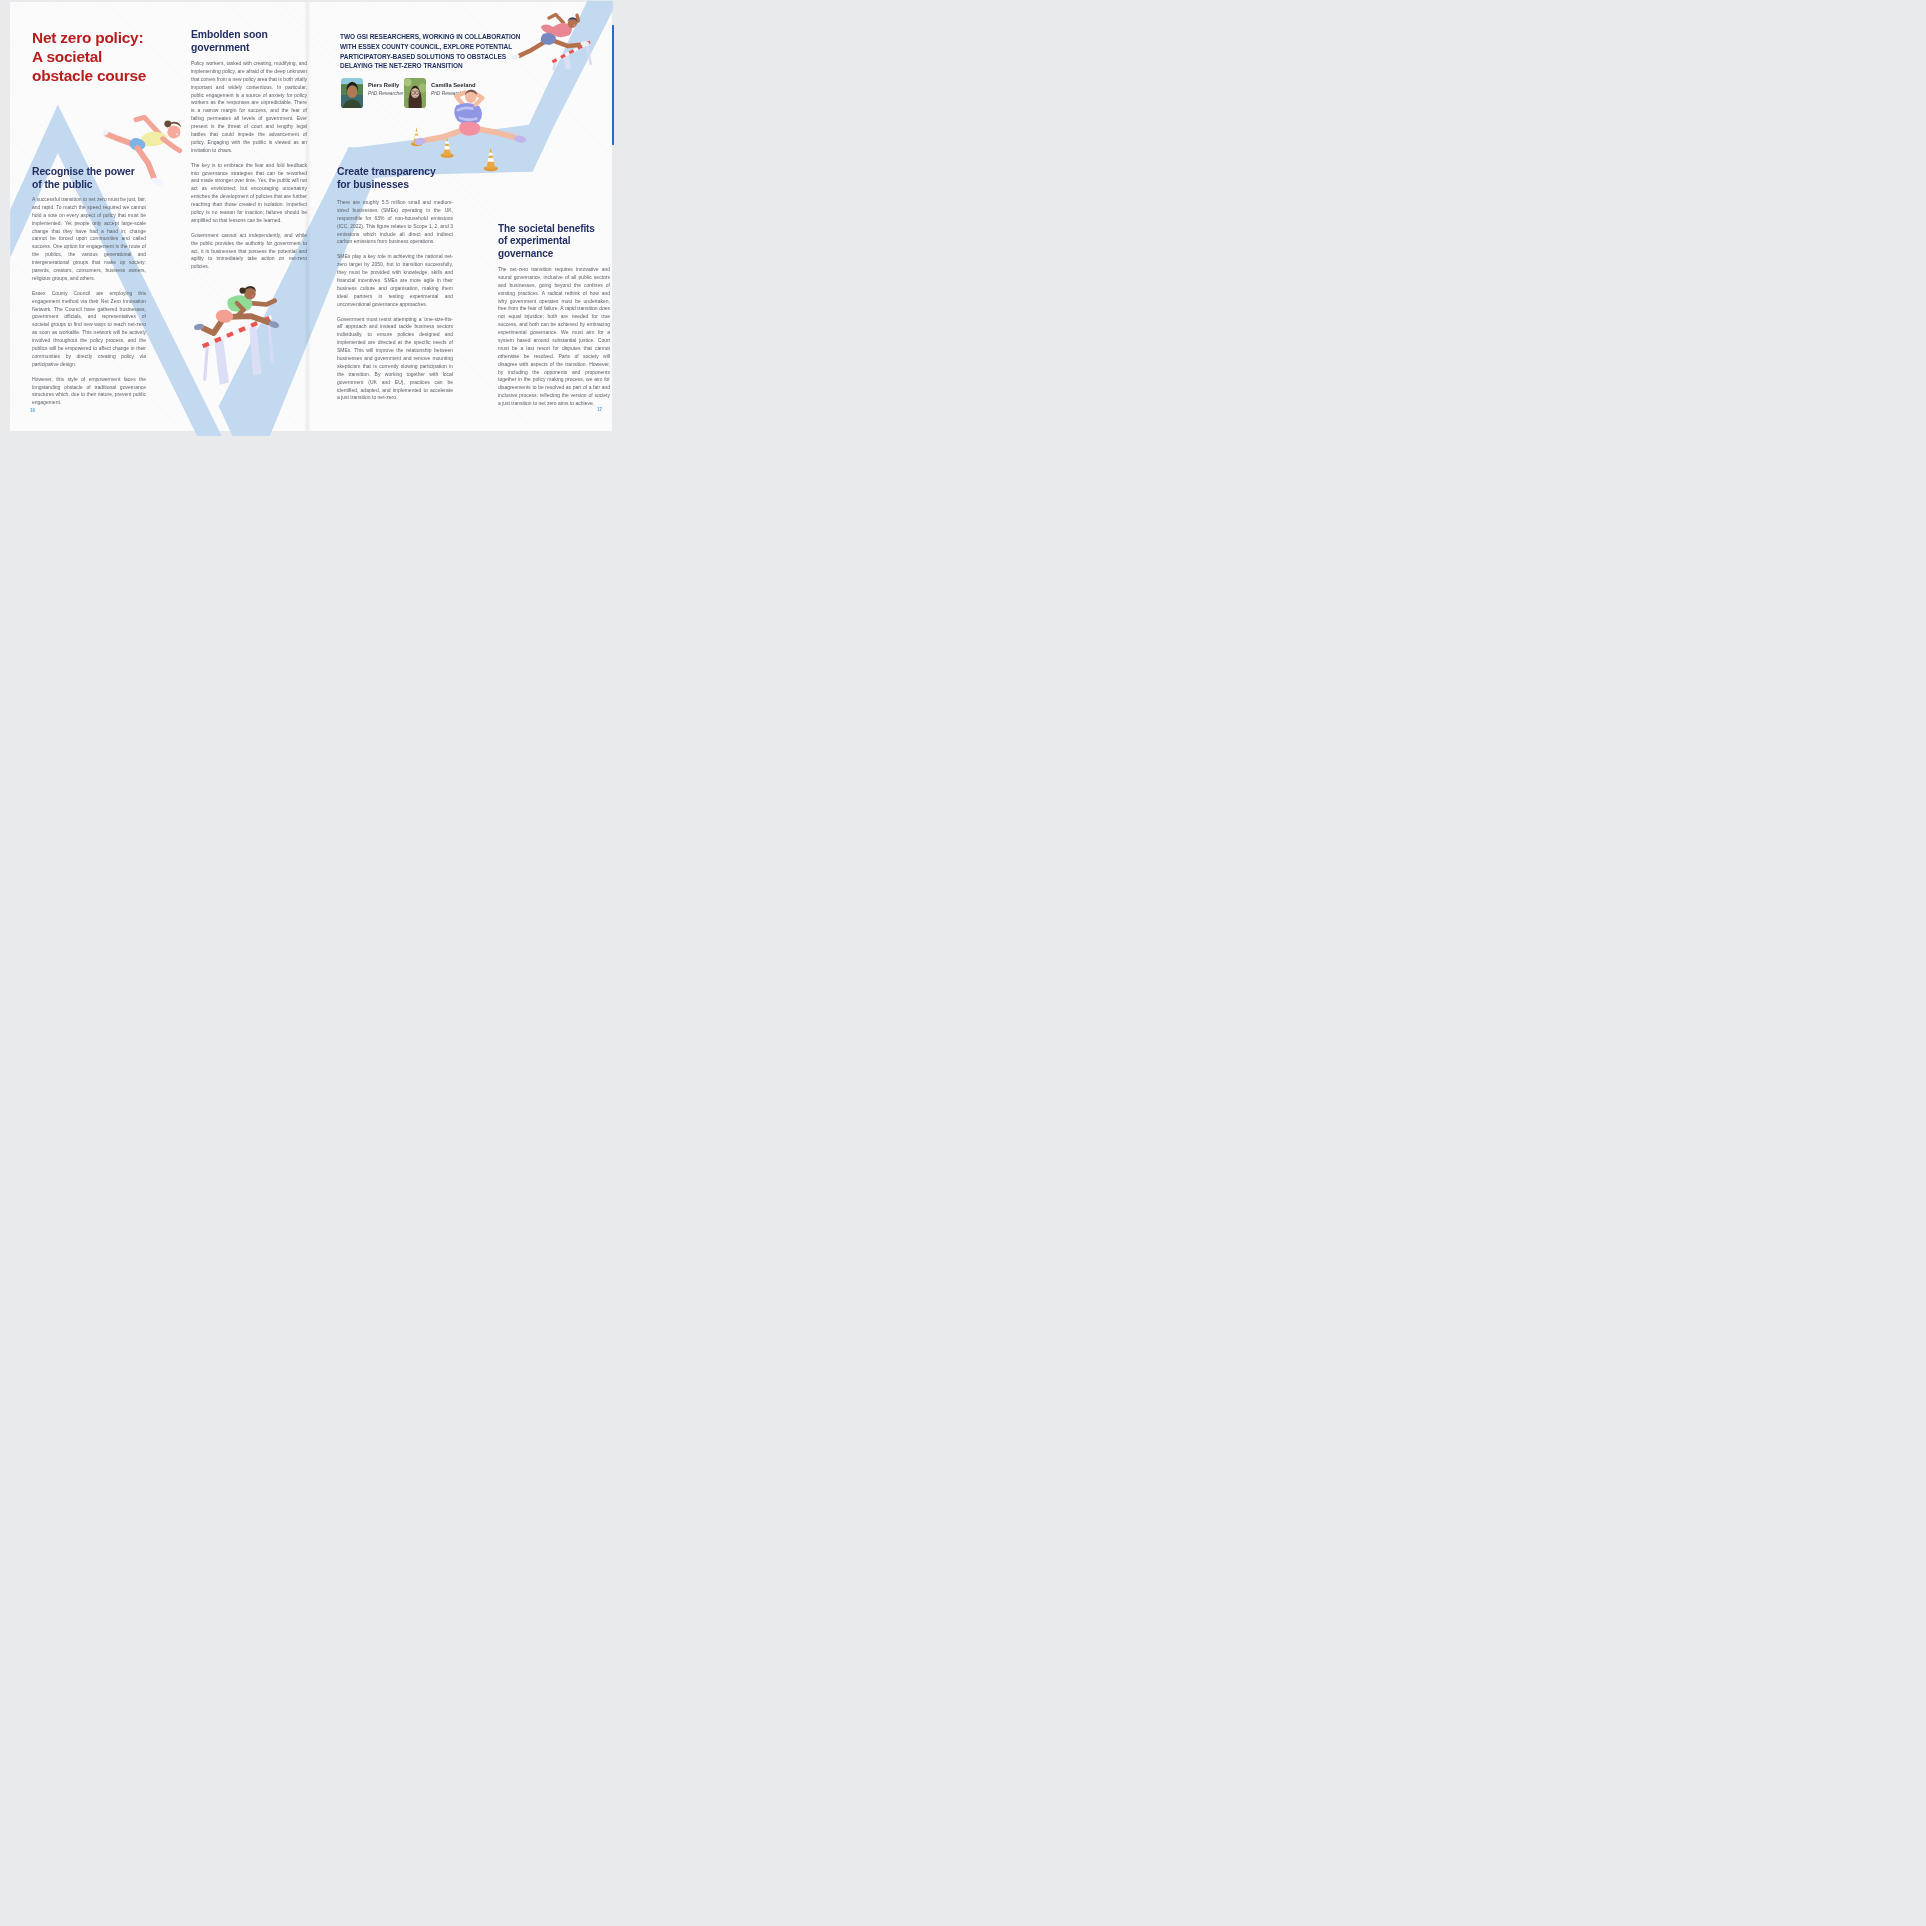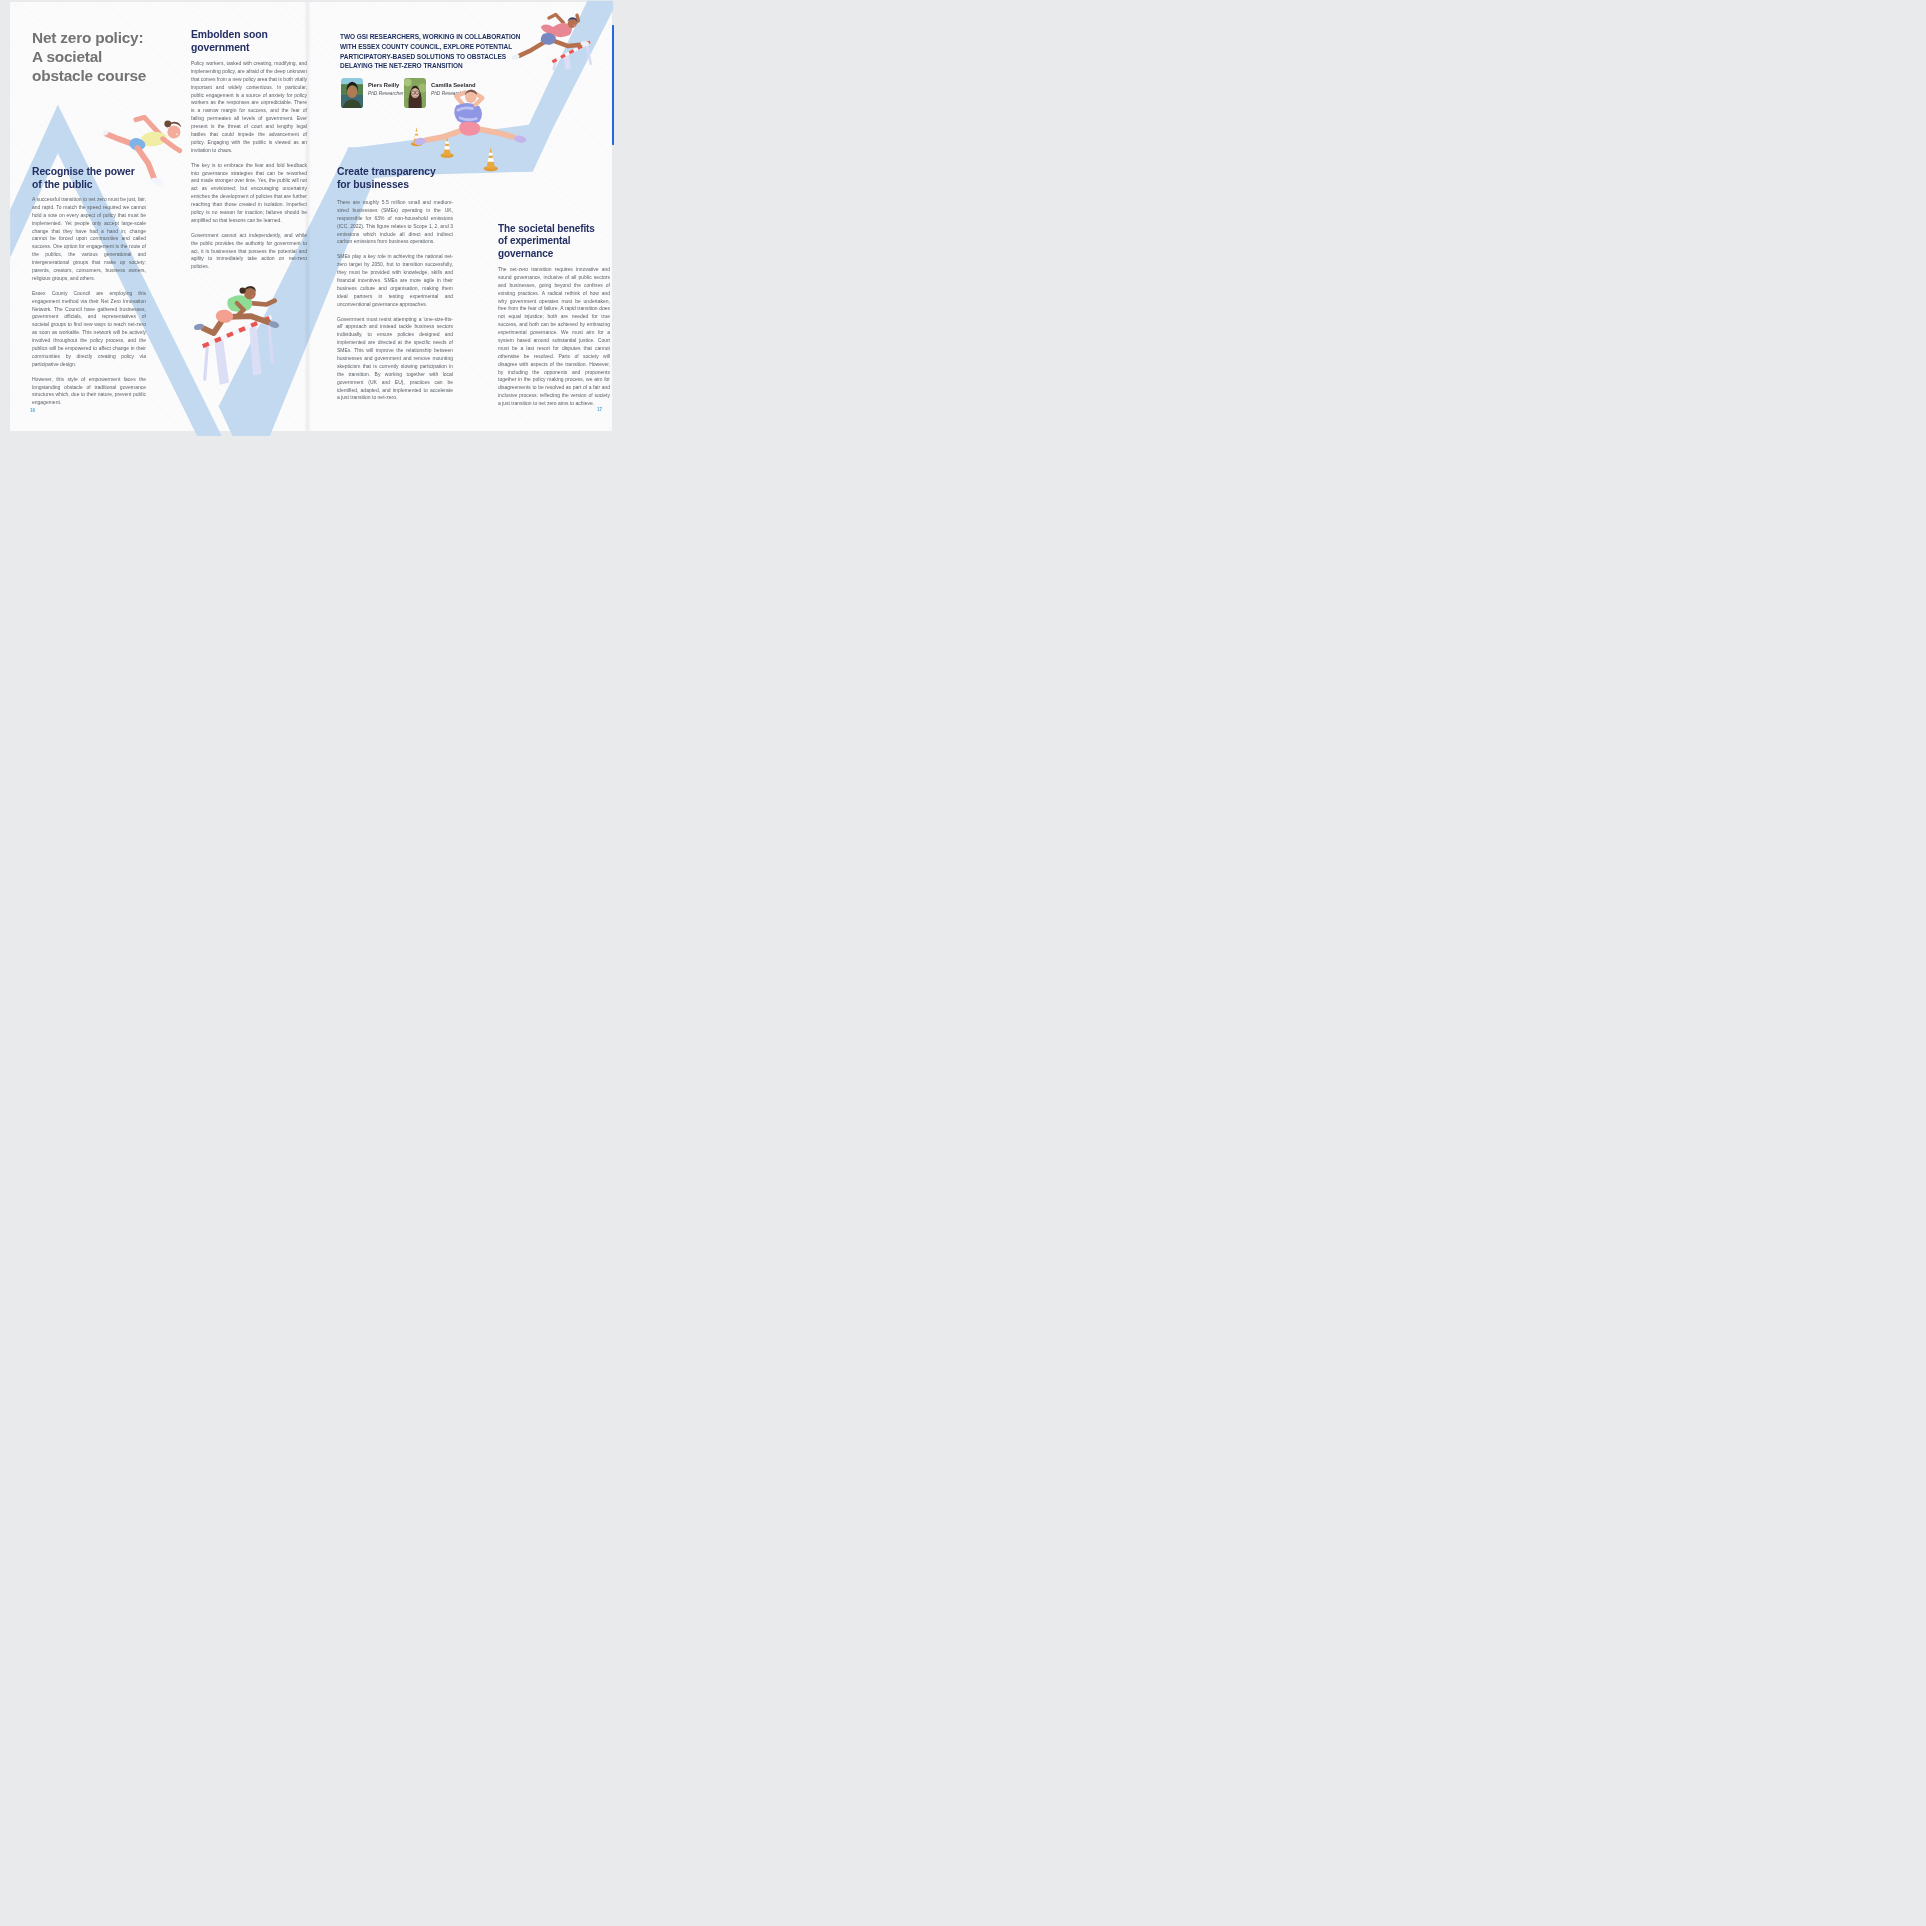--- a/index.html
+++ b/index.html
@@ -15,21 +15,21 @@
   }
   .gutter{
     position:absolute;left:304px;top:2.3px;width:7px;height:429px;
     background:linear-gradient(90deg, rgba(40,50,70,0) 0%, rgba(40,50,70,0.07) 50%, rgba(40,50,70,0) 100%);
     z-index:2;
   }
   svg.bg{position:absolute;left:0;top:0;z-index:1;}
   .abs{position:absolute;z-index:3;}
   .fig{position:absolute;z-index:4;}
   .doc-title{
-    color:#737373;font-weight:700;font-size:15.4px;line-height:1.22;
+    color:#b91c1c;font-weight:700;font-size:15.4px;line-height:1.22;
     white-space:pre-line;letter-spacing:-0.2px;
   }
   .heading{
     color:#232e62;font-weight:700;font-size:10.4px;line-height:1.24;
     white-space:pre-line;letter-spacing:-0.1px;
   }
   .heading.sm{font-size:10px;}
   .para{
     color:#5d6266;font-size:5px;line-height:1.58;text-align:justify;
     margin:0 0 7px 0;

